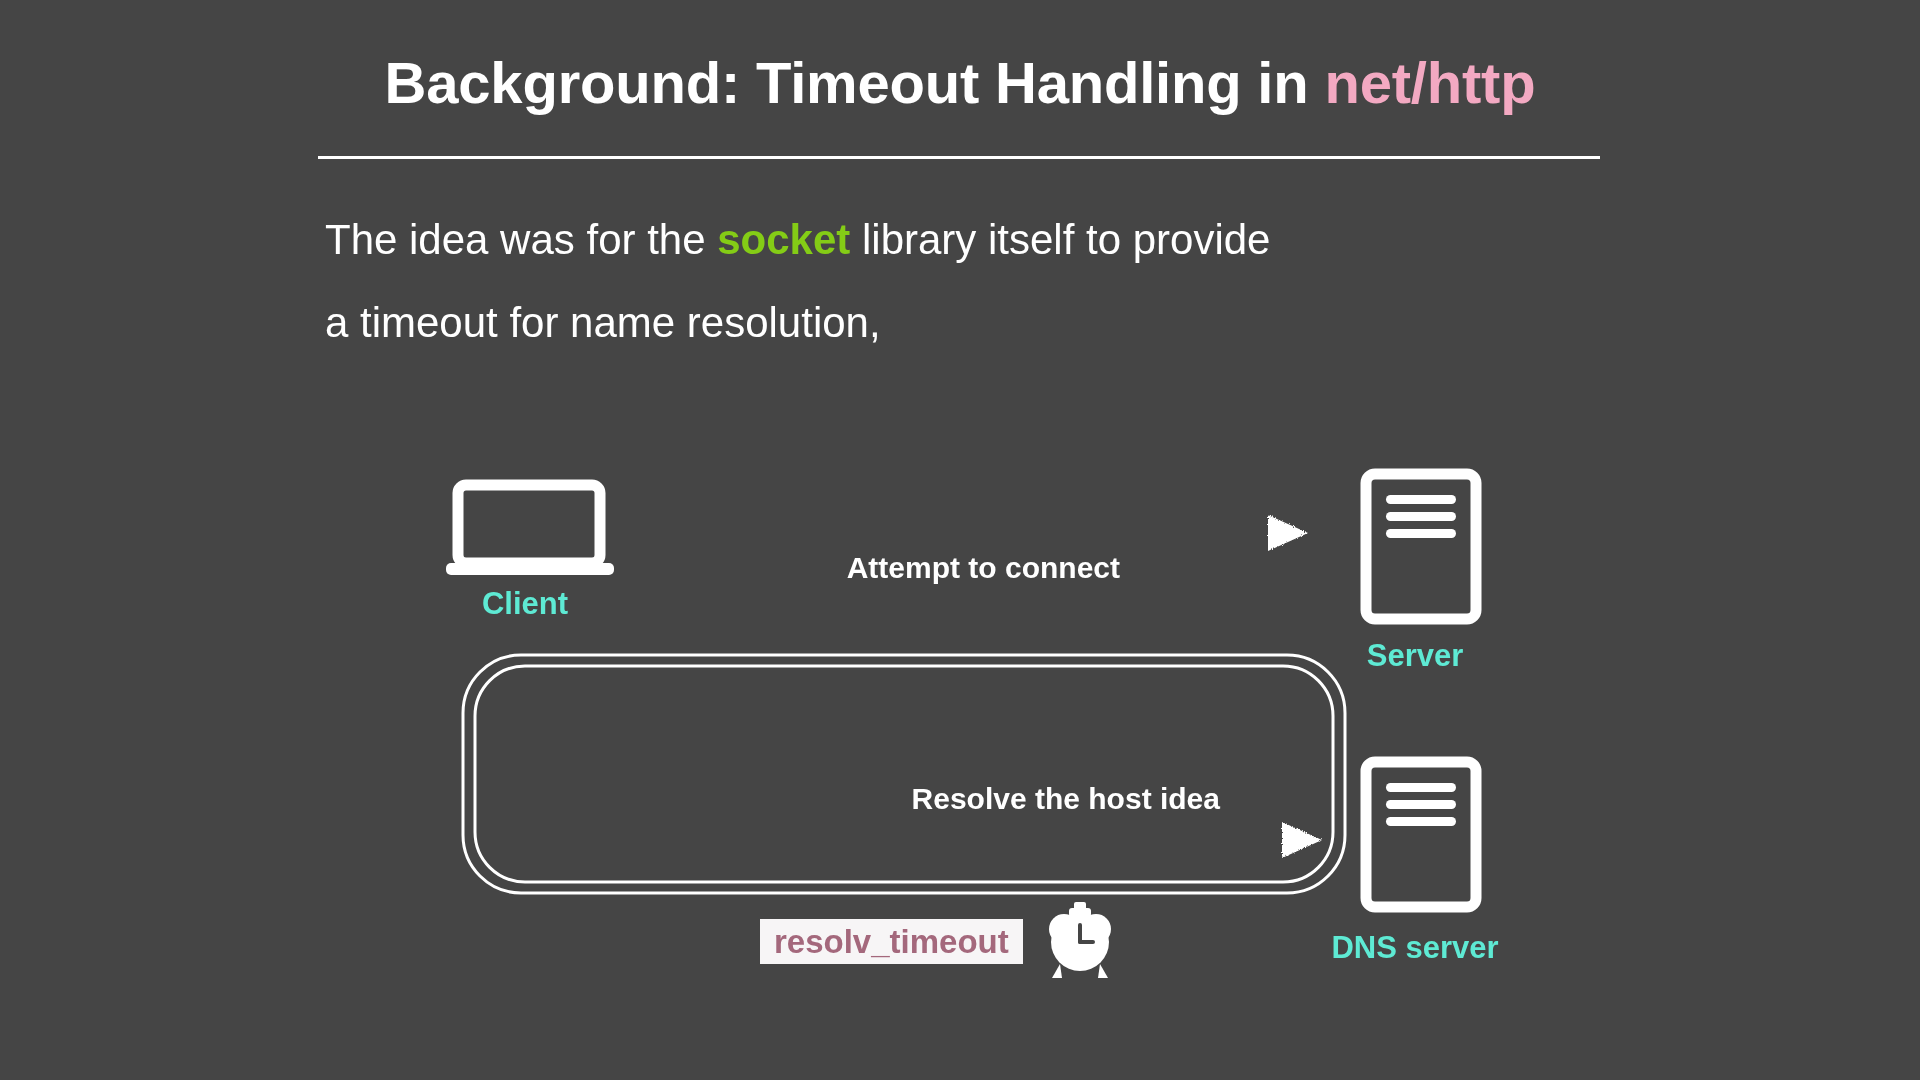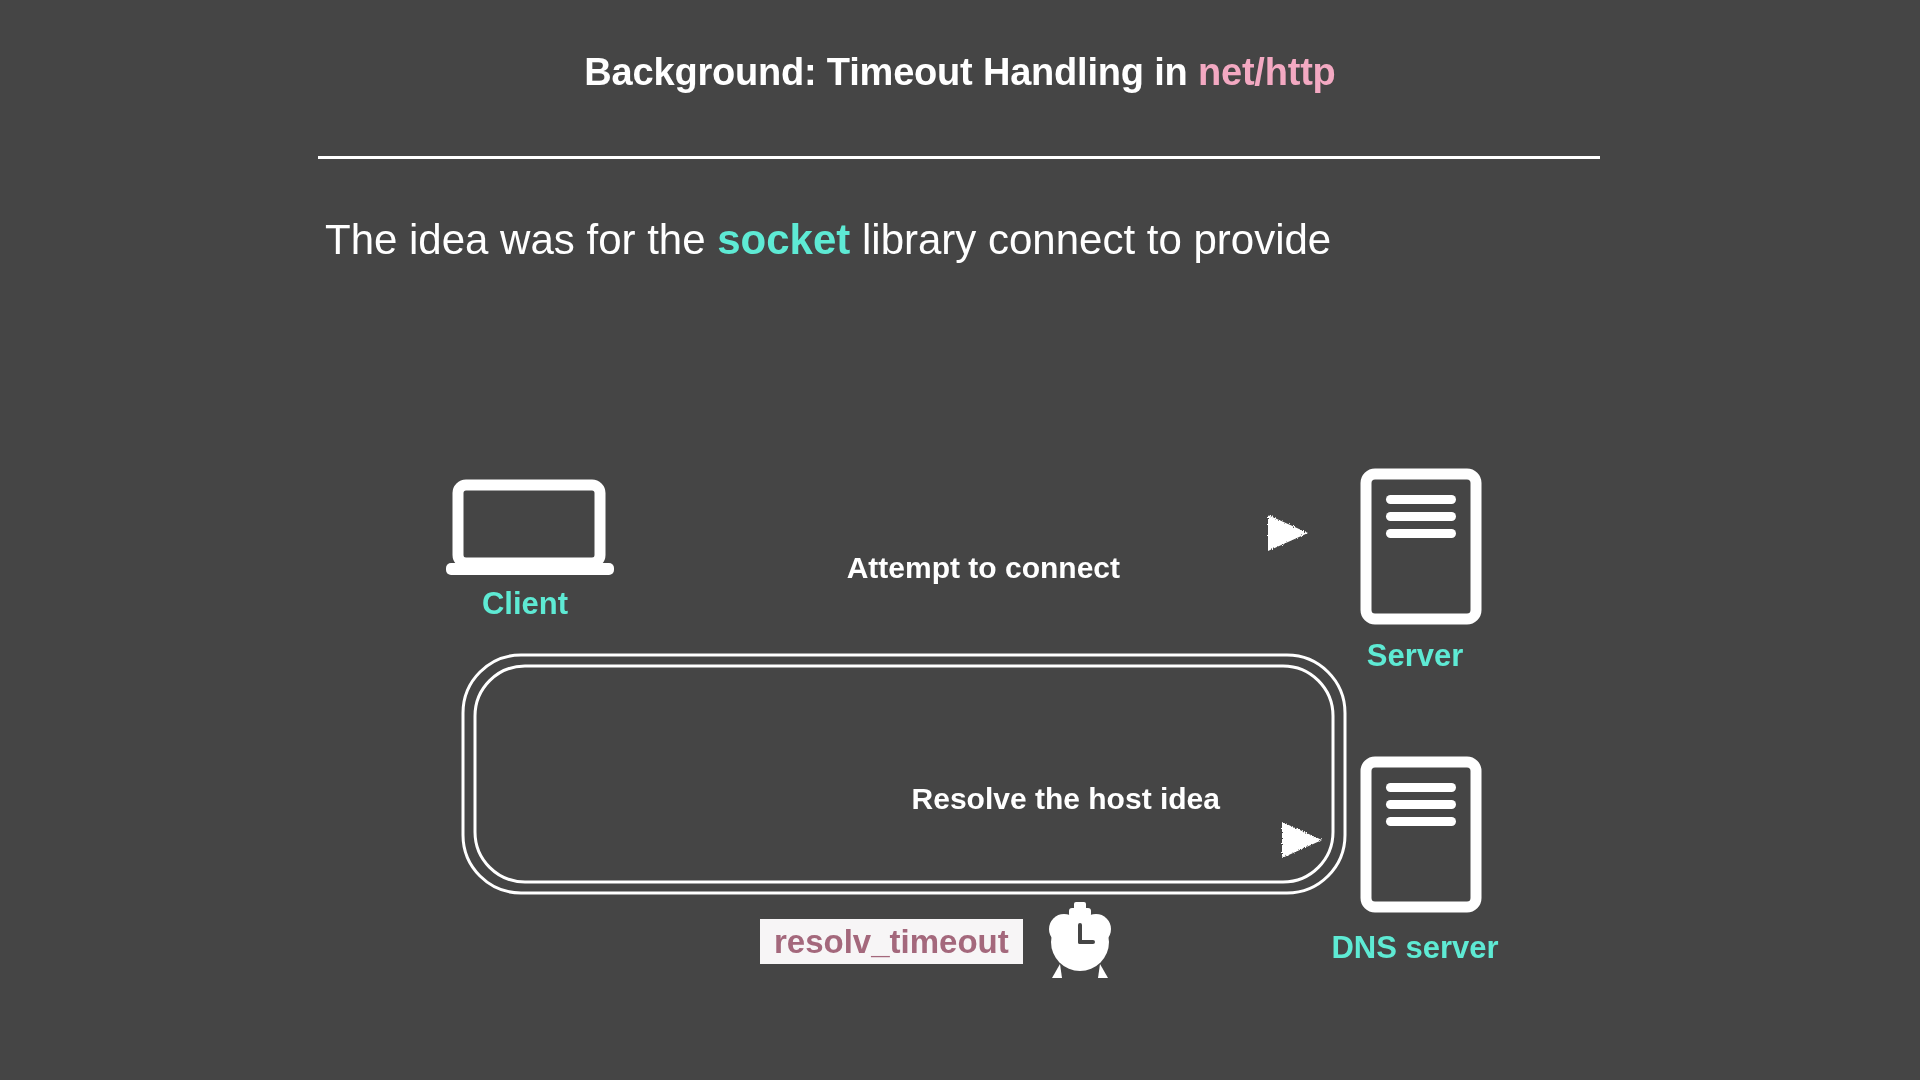--- a/index.html
+++ b/index.html
@@ -22,21 +22,21 @@
     background: #454545;
   }
 
   
   .title {
     position: absolute;
     left: 0;
     top: 52px;
     width: 1920px;
     text-align: center;
-    font-size: 38px;
+    font-size: 58px;
     font-weight: bold;
     letter-spacing: -0.2px;
     line-height: 1.08;
     white-space: nowrap;
   }
   .title .accent {
     color: #f3a9c2;
     font-weight: bold;
   }
   .title-rule {
@@ -53,21 +53,21 @@
     position: absolute;
     left: 325px;
     top: 198px;
     width: 1300px;
     font-size: 42px;
     line-height: 83px;
     color: #ffffff;
     font-weight: normal;
   }
   .body-text .accent {
-    color: #5eead4;
+    color: #84cc16;
     font-weight: bold;
   }
 
   
   .diagram {
     position: absolute;
     left: 0;
     top: 0;
     width: 1920px;
     height: 1080px;
@@ -122,21 +122,22 @@
 <body>
 
 <div class="slide">
 
   <div class="title">
     <span>Background: Timeout Handling in </span><span class="accent">net/http</span>
   </div>
   <div class="title-rule"></div>
 
   <div class="body-text">
-    <div><span>The idea was for the </span><span class="accent">socket</span><span> library connect to provide</span></div>
+    <div><span>The idea was for the </span><span class="accent">socket</span><span> library itself to provide</span></div>
+    <div>a timeout for name resolution,</div>
   </div>
 
   <div class="diagram">
     <svg width="1920" height="1080" viewBox="0 0 1920 1080" xmlns="http://www.w3.org/2000/svg">
       <defs>
         <filter id="rough" x="-20%" y="-60%" width="140%" height="220%">
           <feTurbulence type="fractalNoise" baseFrequency="0.9 0.65" numOctaves="3" seed="7" result="noise"></feTurbulence>
           <feDisplacementMap in="SourceGraphic" in2="noise" scale="3.2" xChannelSelector="R" yChannelSelector="G"></feDisplacementMap>
         </filter>
       </defs>

